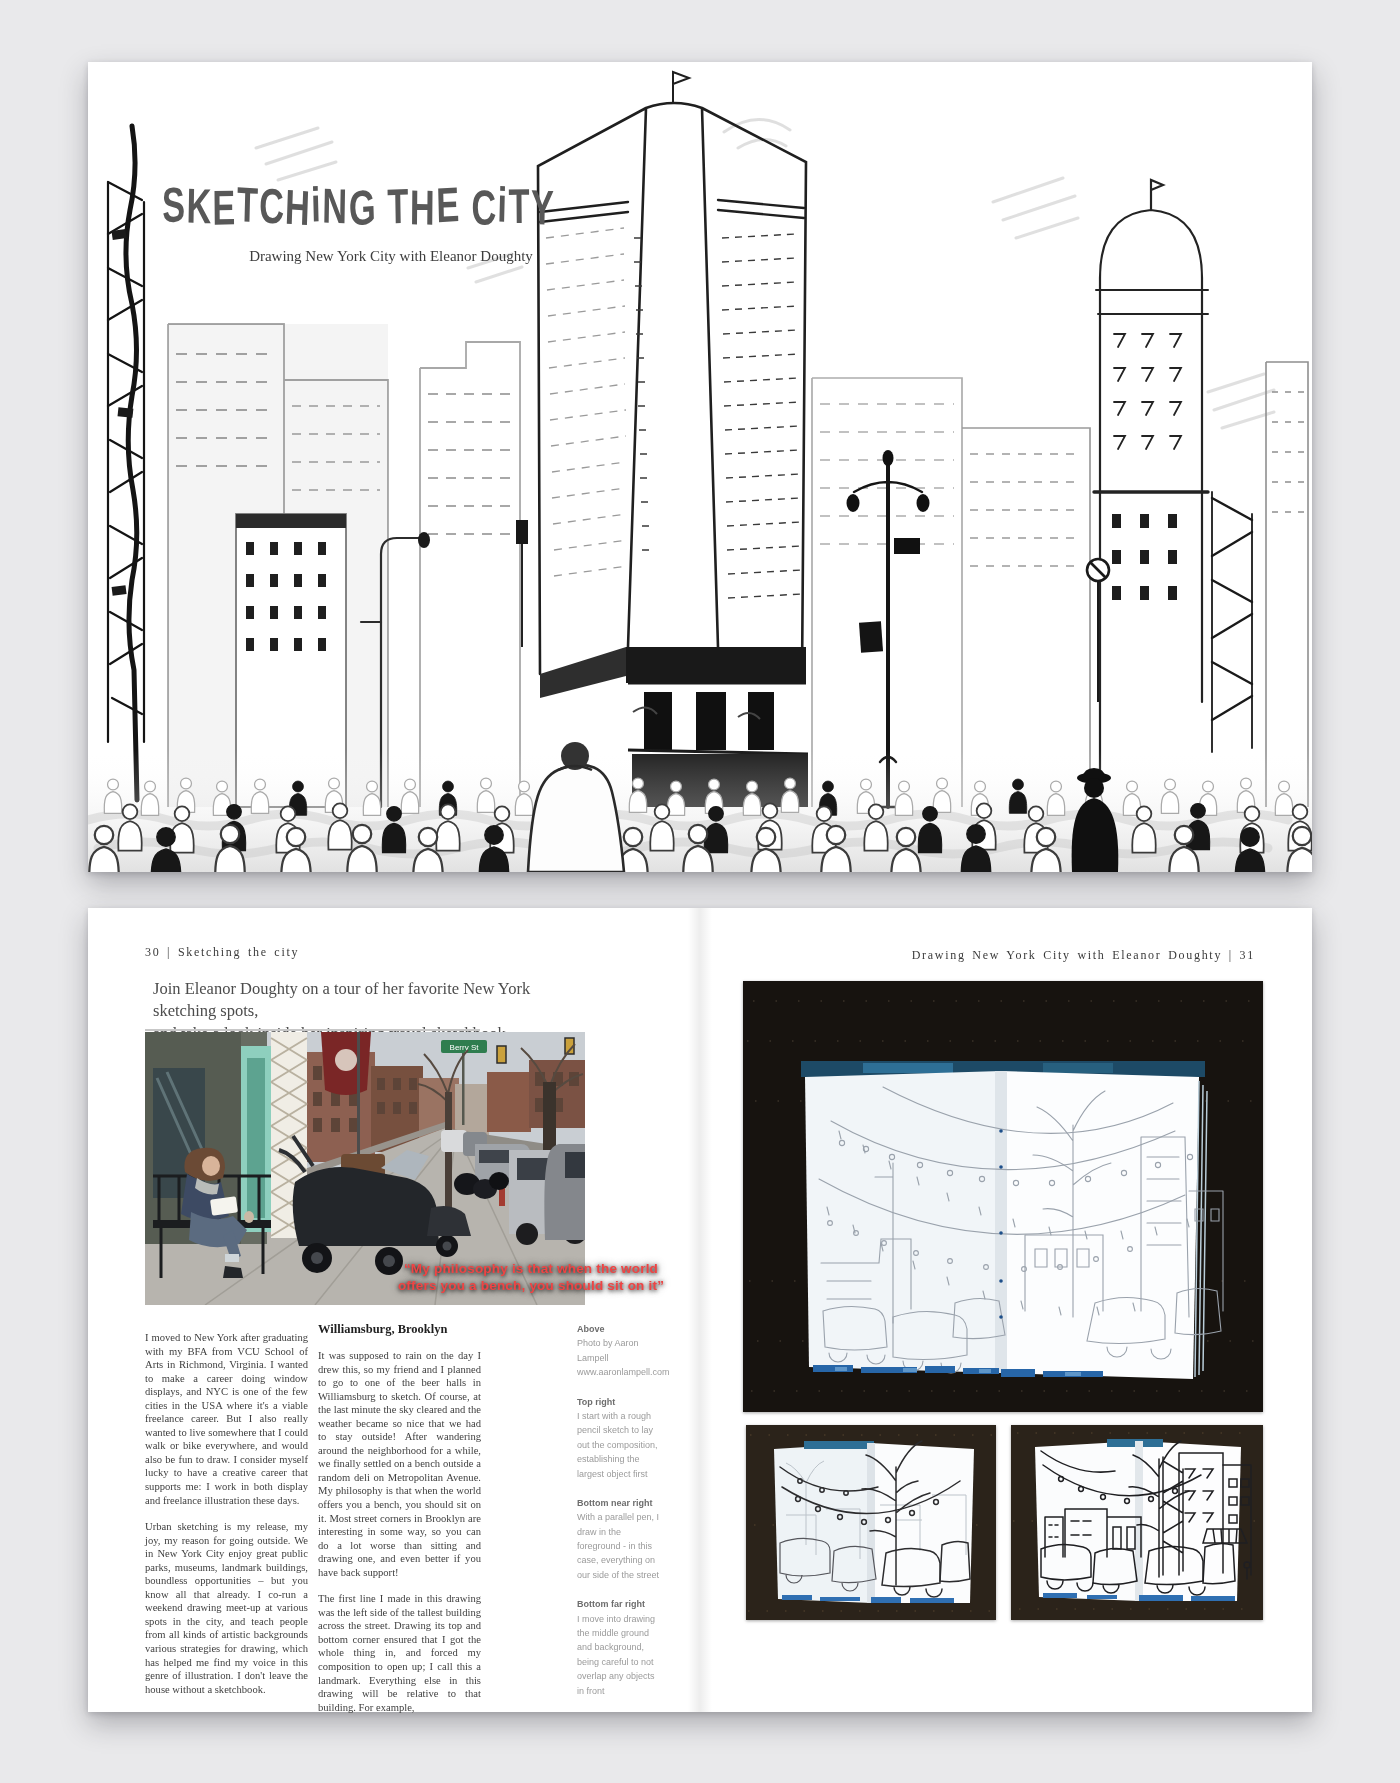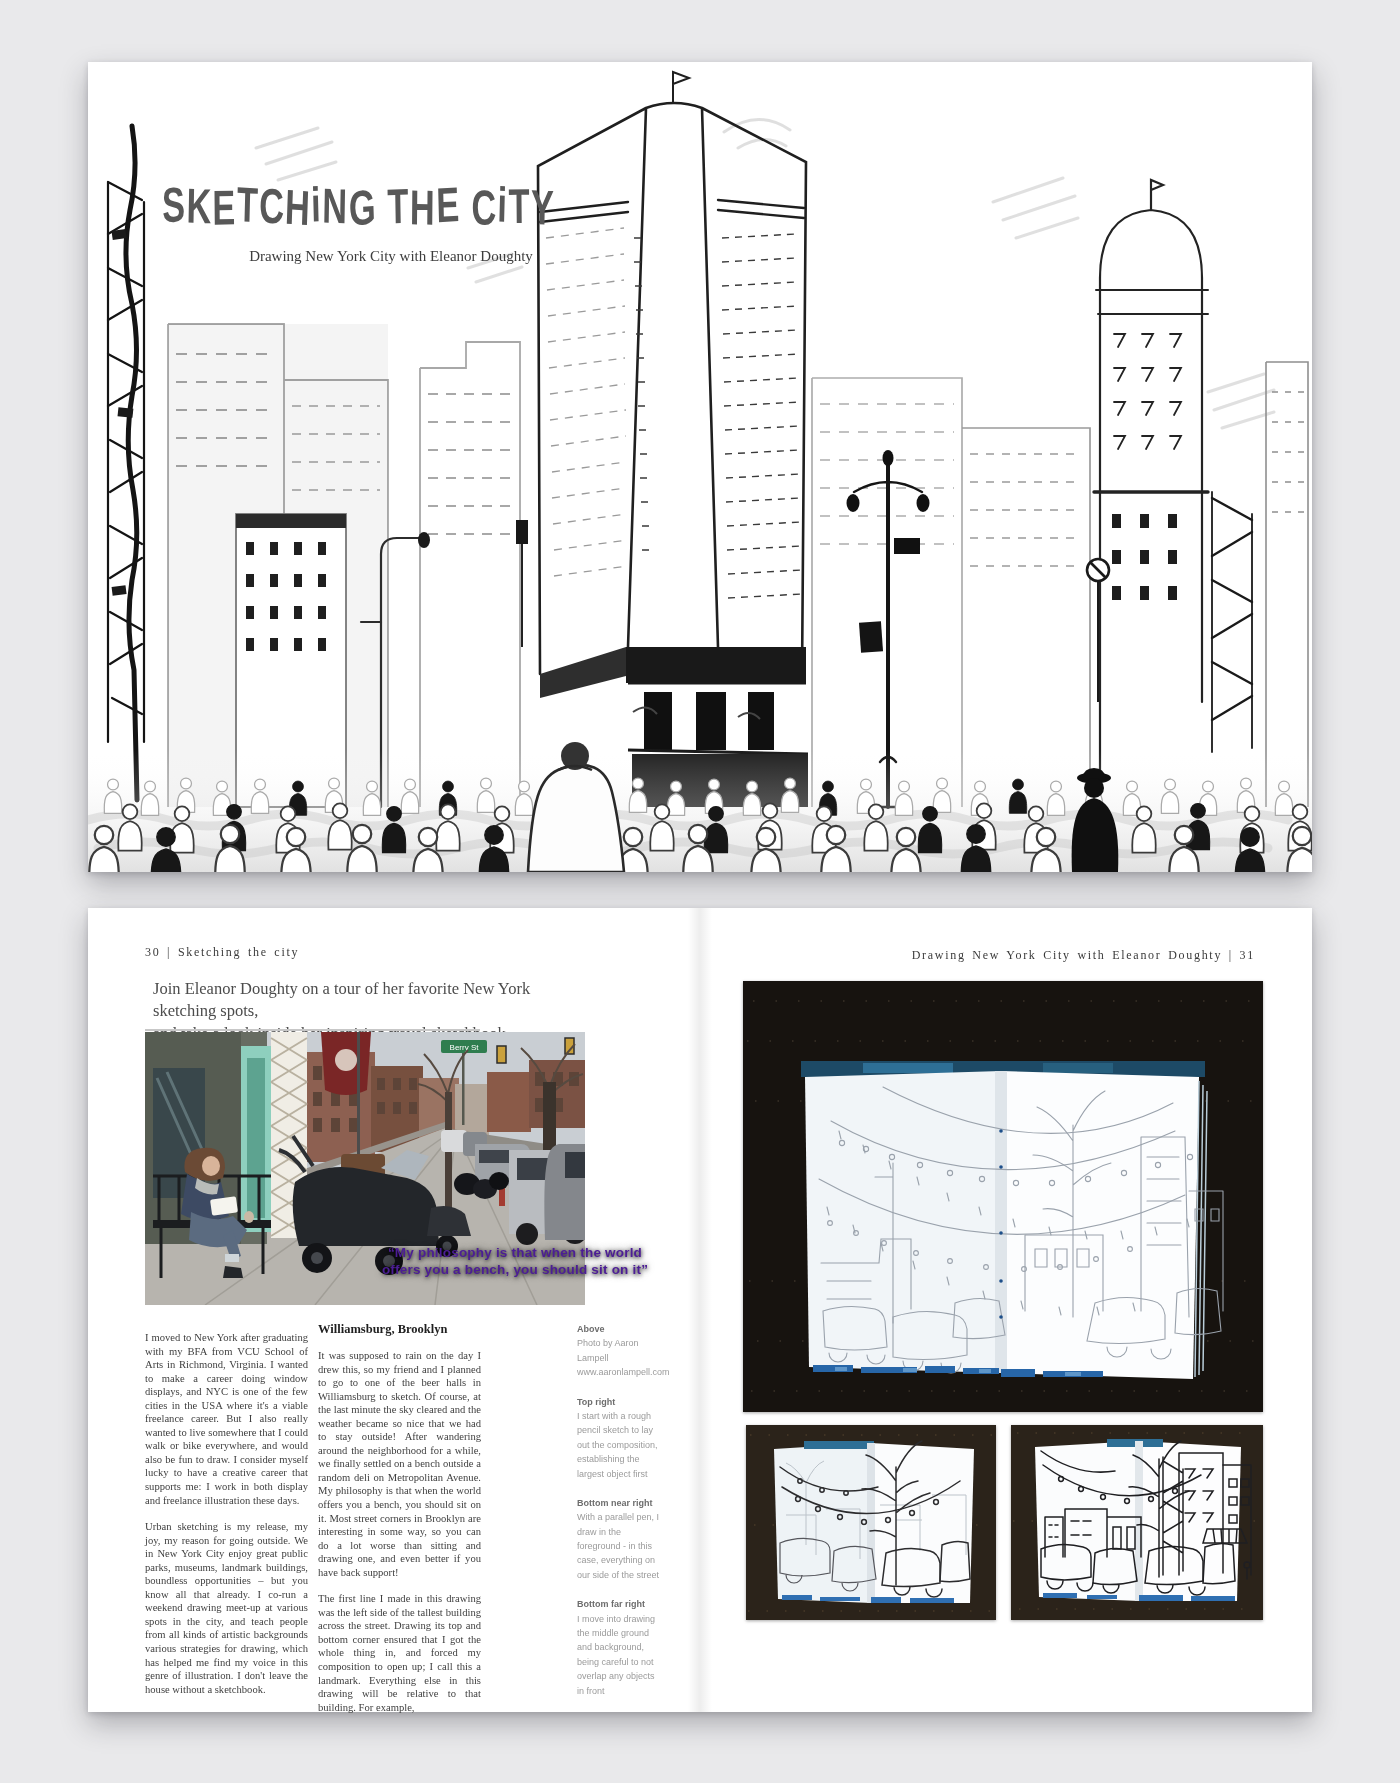--- a/index.html
+++ b/index.html
@@ -22,22 +22,22 @@
   
   .folio{position:absolute;font-size:12px;letter-spacing:1.7px;color:#3a3a3a;word-spacing:2px;}
   .folio-left{left:57px;top:37px;}
   .folio-right{right:57px;top:40px;text-align:right;}
   .intro{position:absolute;left:57px;top:62px;width:430px;margin:8px;font-size:16.5px;line-height:1.35;color:#4c4c4c;}
   .rule{position:absolute;left:57px;top:113px;width:335px;height:2px;background:#c7c7c7;border:0;}
   .preline{white-space:pre-line;}
 
   
   .street-photo{position:absolute;left:57px;top:124px;width:528px;height:273px;margin:0;overflow:hidden;}
-  .photo-quote{position:absolute;right:8px;bottom:10px;width:268px;margin:16px;text-align:center;
-      font-family:"Liberation Sans",sans-serif;font-weight:700;font-size:13.5px;line-height:1.3;color:#4c1d95;
+  .photo-quote{position:absolute;right:8px;bottom:10px;width:268px;margin:0;text-align:center;
+      font-family:"Liberation Sans",sans-serif;font-weight:700;font-size:13.5px;line-height:1.3;color:#ef4444;
       text-shadow:0 1px 4px rgba(0,0,0,.9),0 0 10px rgba(0,0,0,.45);letter-spacing:.2px;}
 
   
   .columns{position:absolute;left:0;top:414px;width:612px;height:370px;}
   .col{position:absolute;top:0;}
   .col1{left:57px;width:163px;margin-top:9px;}
   .col2{left:230px;width:163px;}
   .col3{left:489px;width:86px;}
   .bodycopy p{margin:0 0 13px;font-size:10.6px;line-height:1.28;color:#3e3e3e;text-align:justify;}
   .col-head{margin:0 0 12px;font-size:12.5px;font-weight:700;color:#1f1f1f;}

